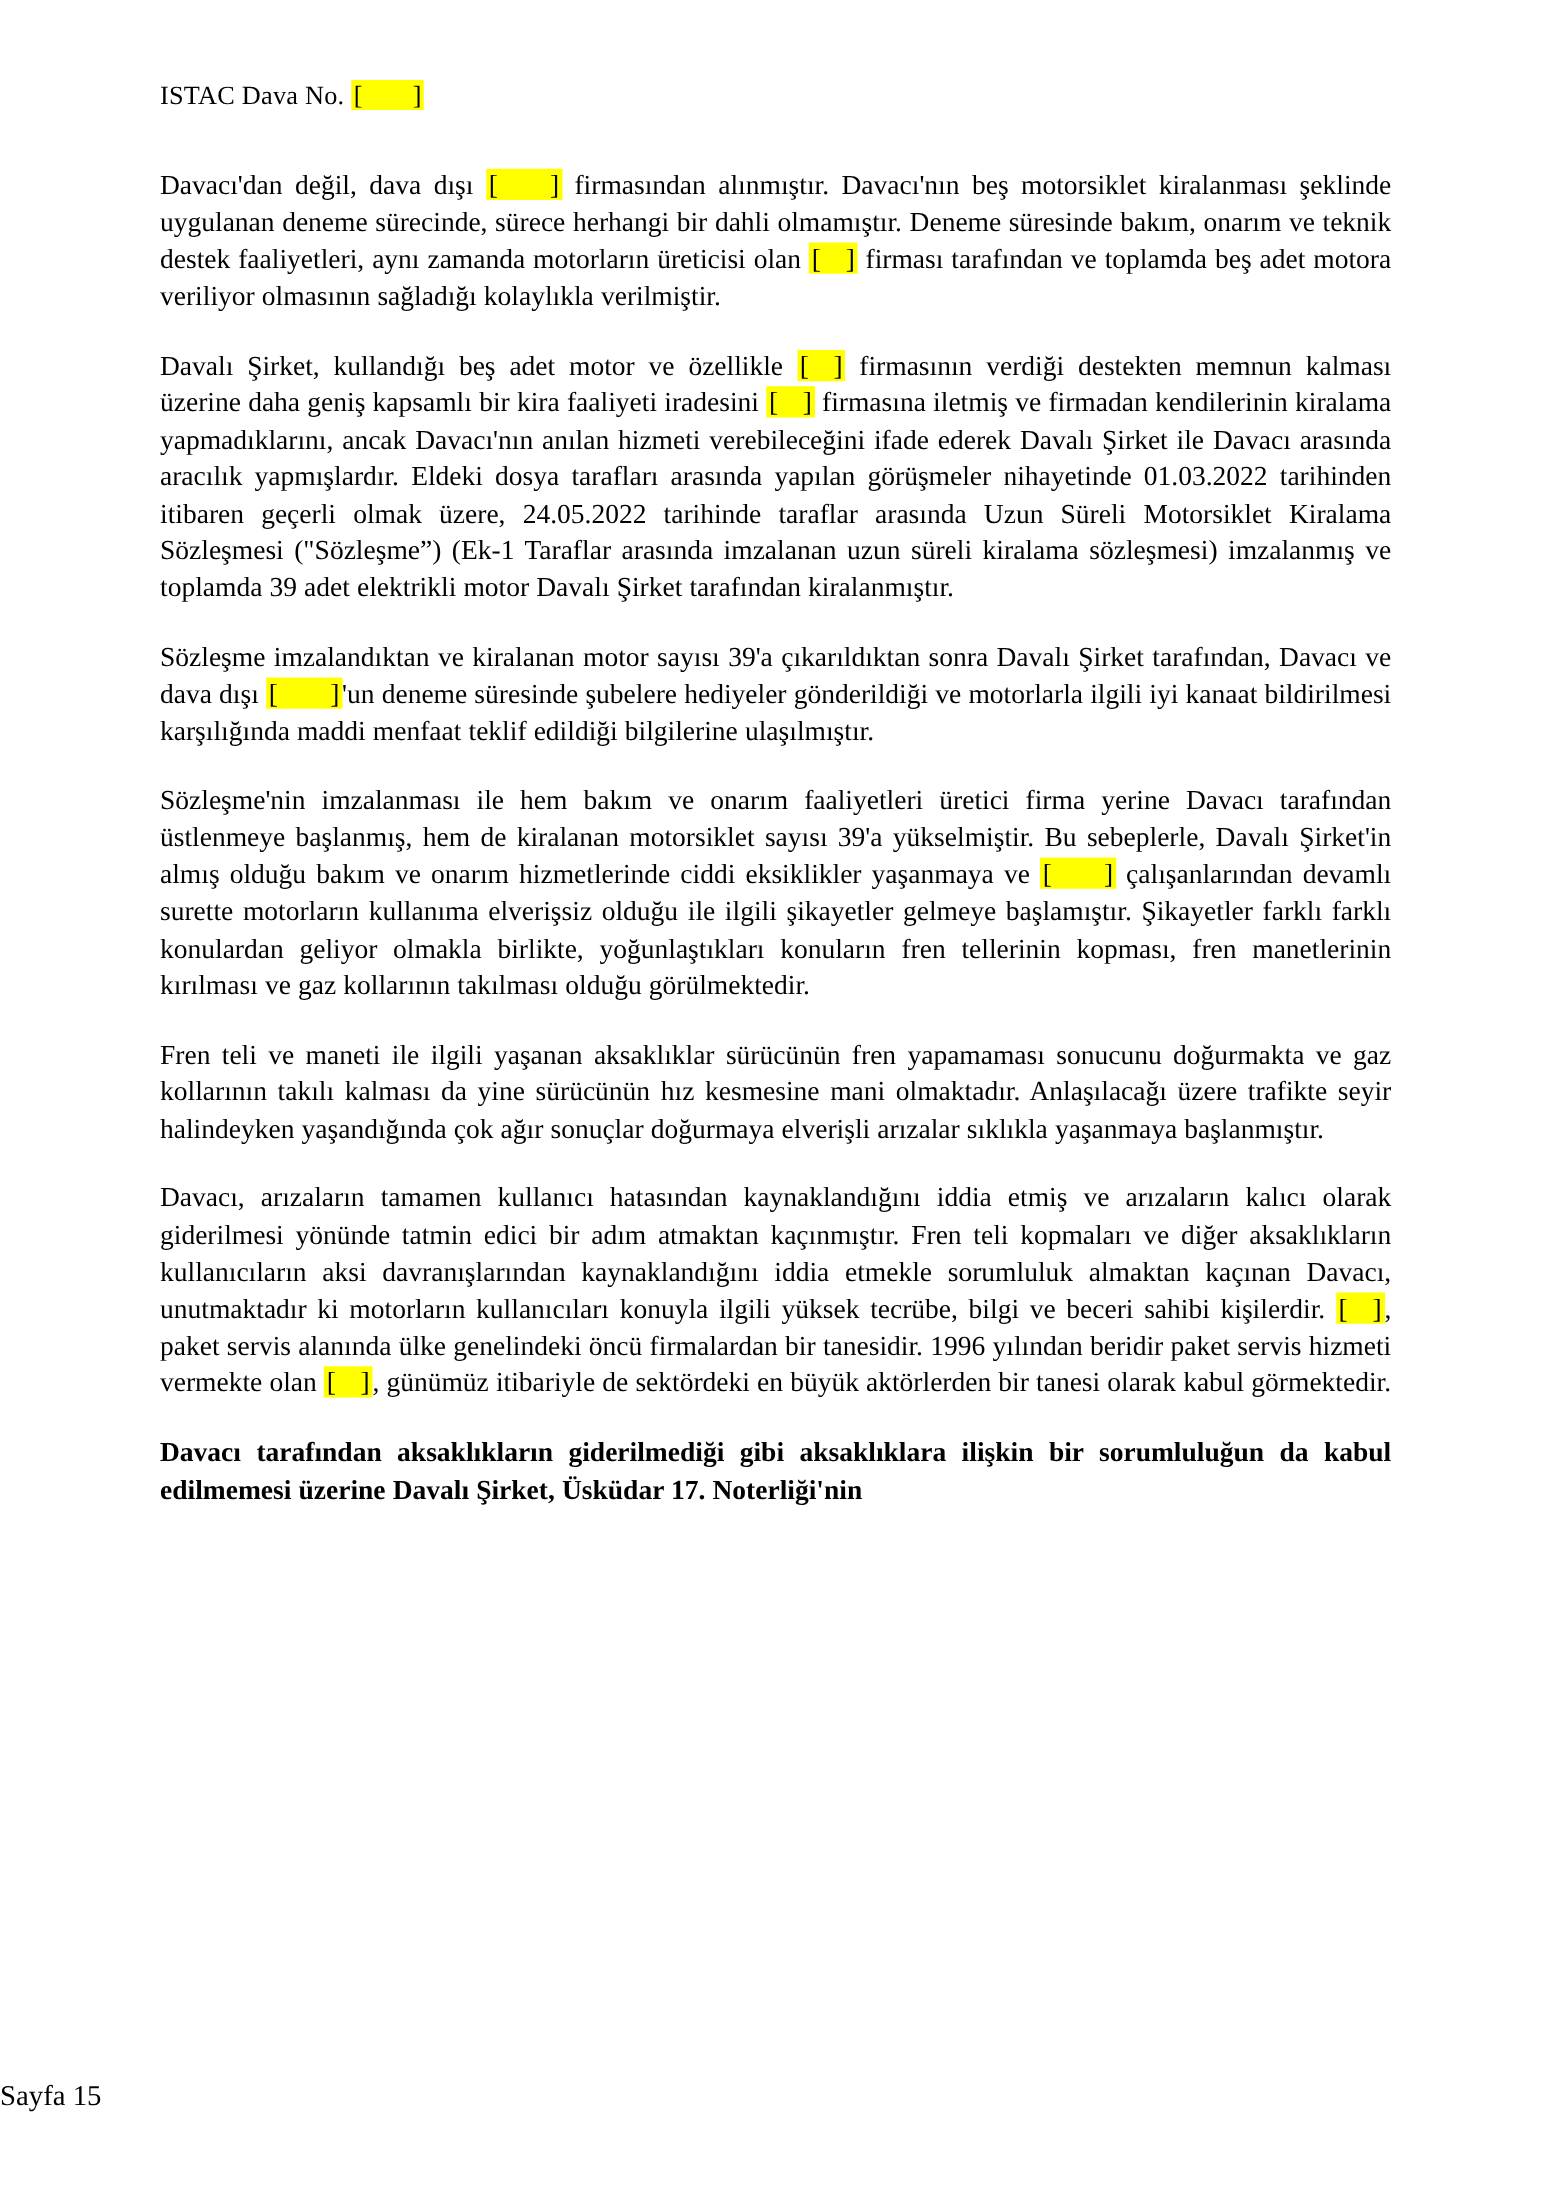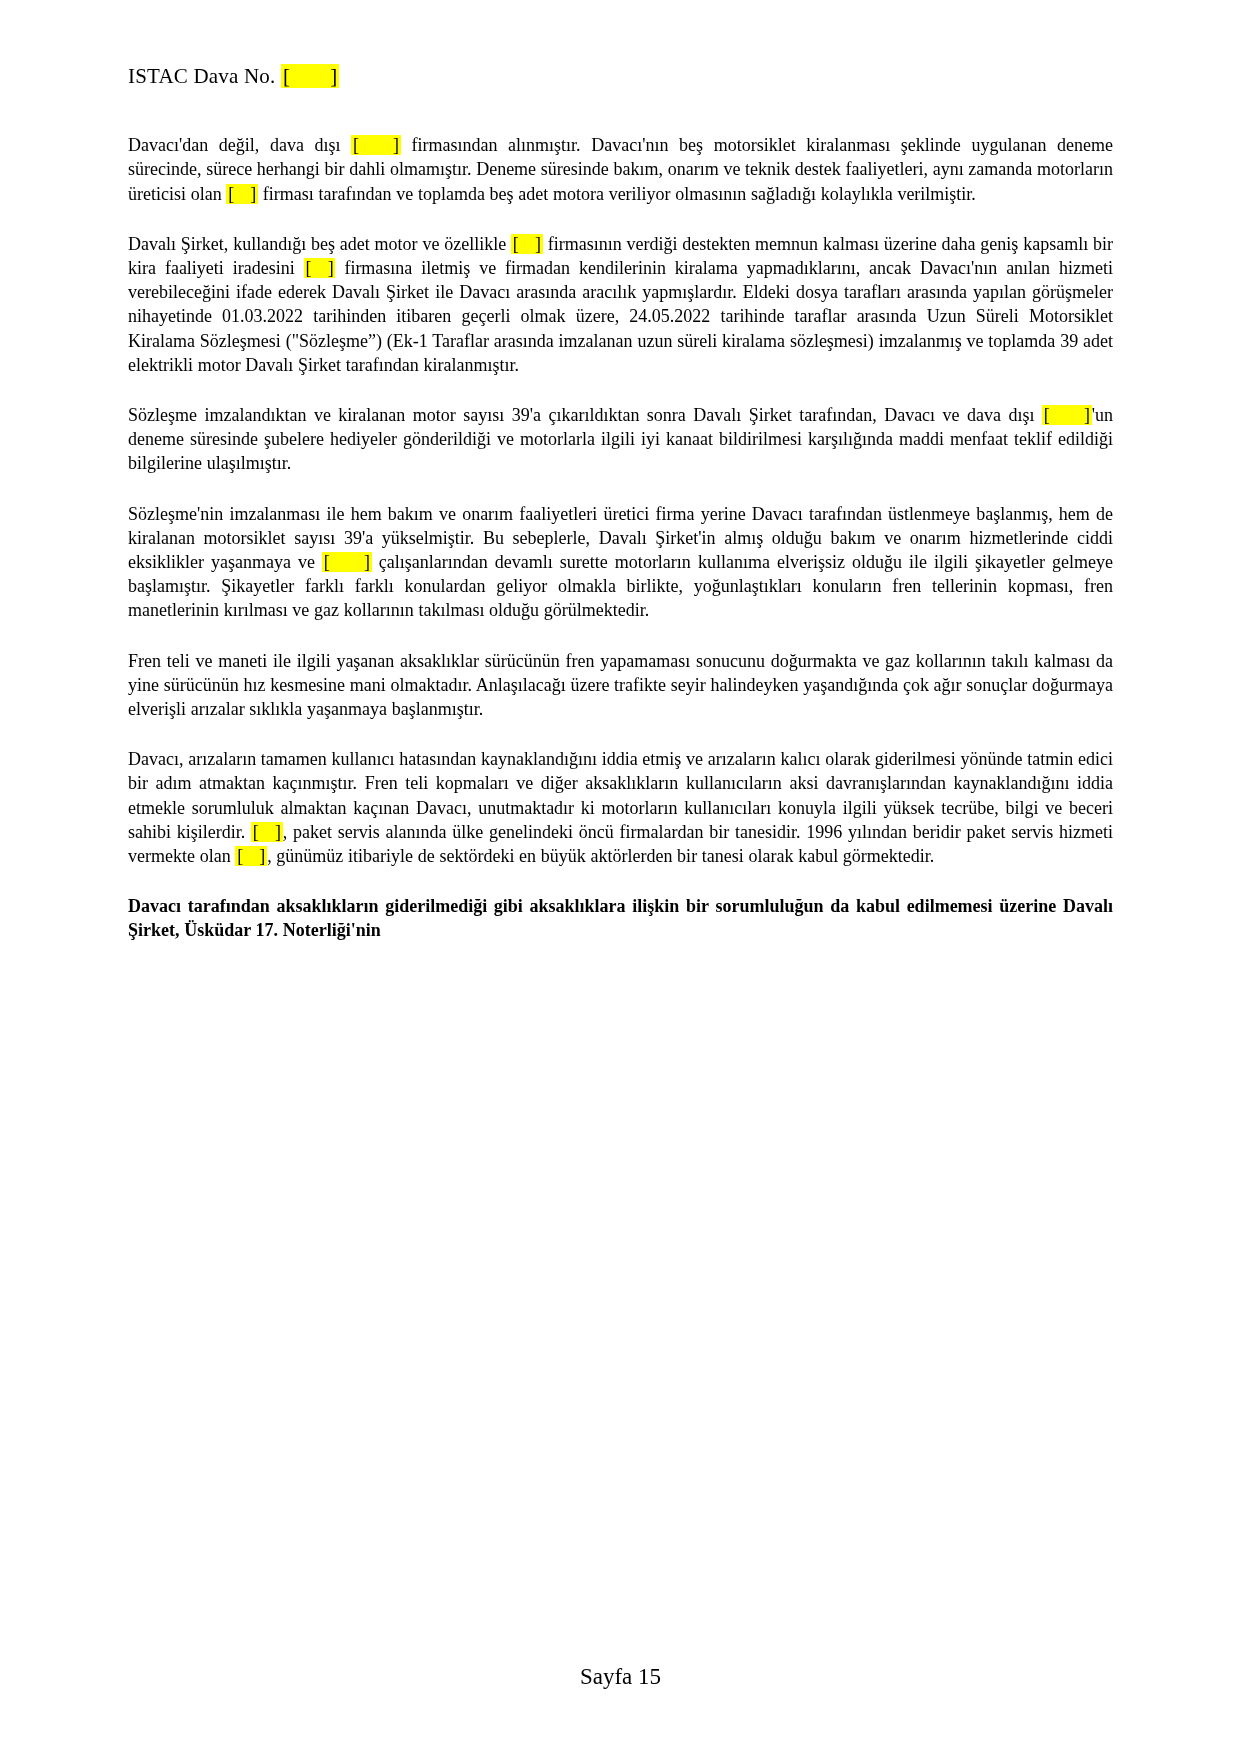--- a/index.html
+++ b/index.html
@@ -24,21 +24,21 @@
     position: relative;
   }
   .doc-header {
     font-size: 21px;
     line-height: 1.2;
     margin: 0 0 44px 0;
     letter-spacing: 0.2px;
     white-space: nowrap;
   }
   .body-block {
-    font-size: 18px;
+    font-size: 22px;
     line-height: 1.345;
     text-align: justify;
     text-justify: inter-word;
     margin: 0 0 26px 0;
     hyphens: none;
     word-spacing: 0.2px;
   }
   .body-block:last-of-type {
     margin-bottom: 0;
     font-weight: bold;
@@ -54,21 +54,20 @@
     min-width: 0.9em;
   }
   .redaction.wide .fill {
     min-width: 1.9em;
   }
   .footer {
     position: absolute;
     left: 0;
     right: 0;
     bottom: 64px;
-    text-align: center;
     font-size: 23px;
     line-height: 1.2;
   }
 </style>
 </head>
 <body>
 
 <div class="page">
 
   <div class="doc-header"><span>ISTAC Dava No.</span> <span class="redaction wide"><span>[</span><span class="fill"></span><span>]</span></span></div>

